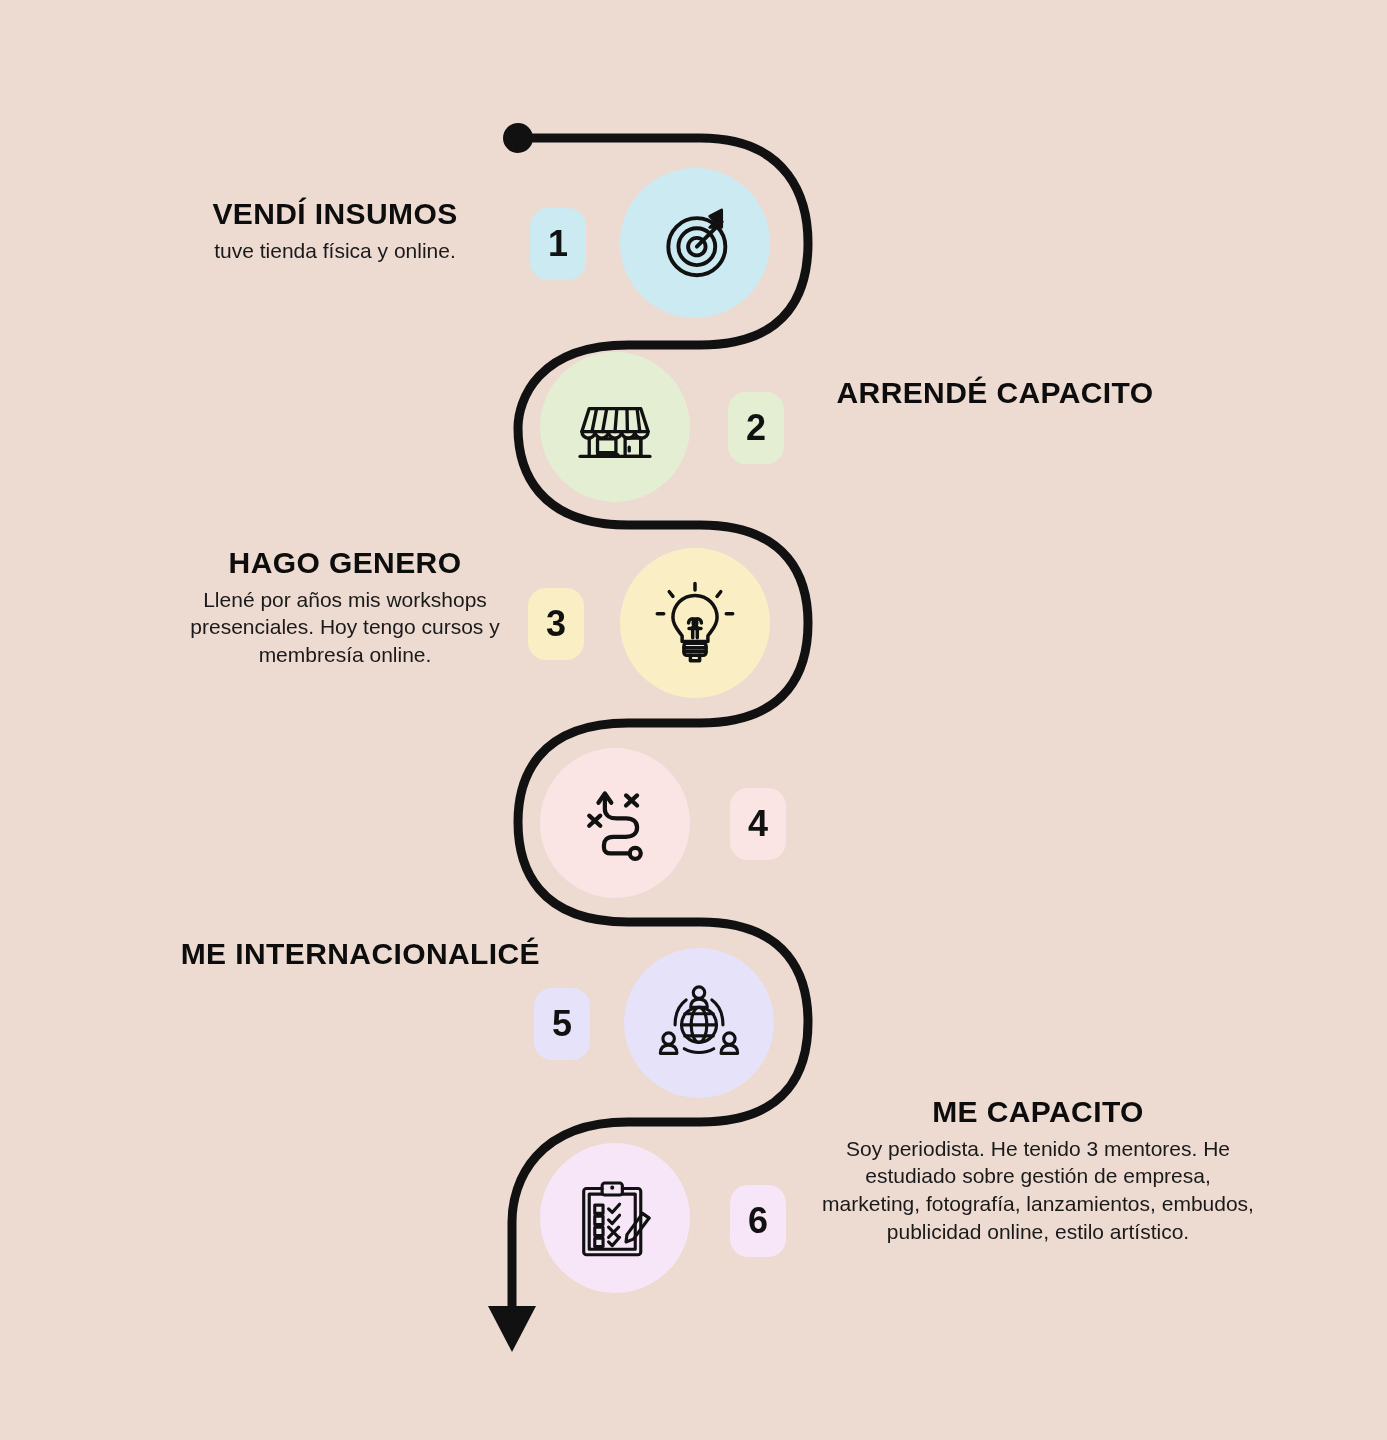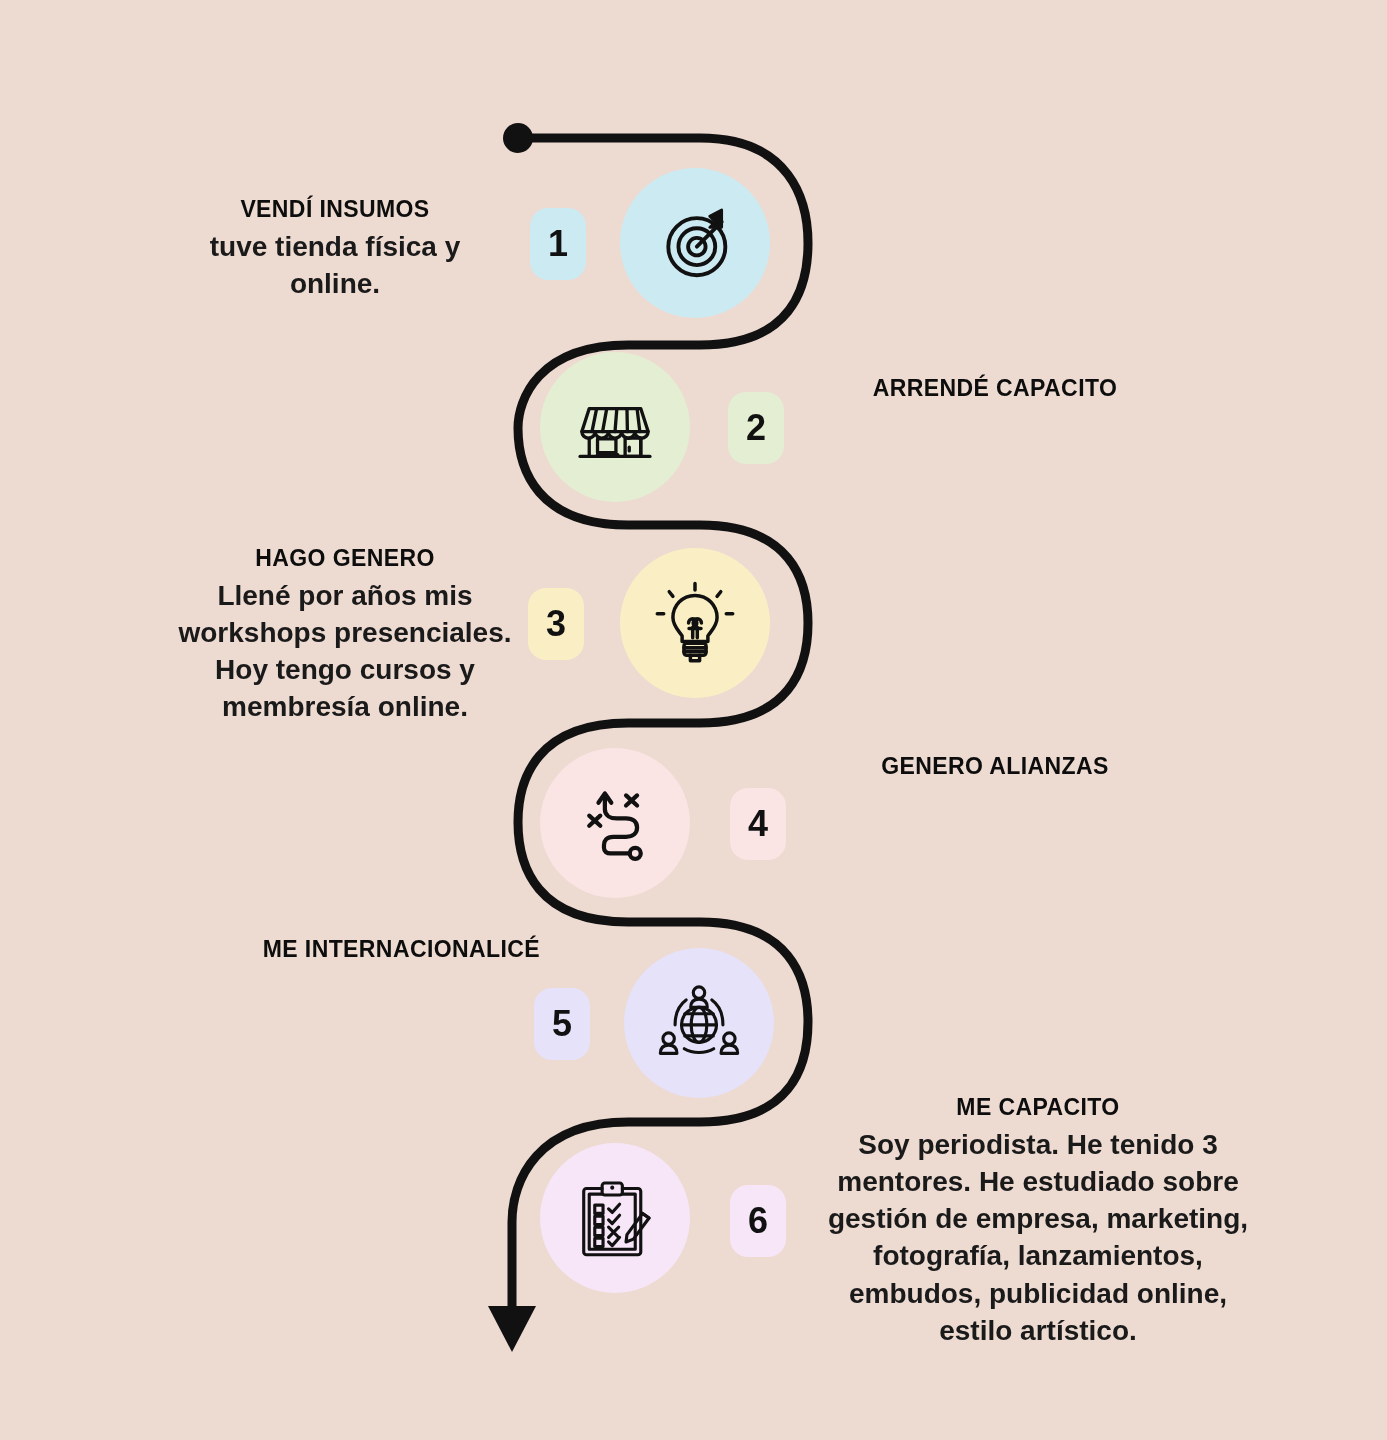--- a/index.html
+++ b/index.html
@@ -33,32 +33,32 @@
     border-radius:18px;
     display:flex;align-items:center;justify-content:center;
     font-weight:bold;font-size:36px;line-height:1;
     color:#111111;
     z-index:3;
   }
 
   .txt{position:absolute;z-index:3;}
   .txt .ttl{
     font-weight:bold;
-    font-size:23px;
+    font-size:30px;
     letter-spacing:0.4px;
     line-height:1.25;
     margin:0 0 4px 0;
     color:#0d0d0d;
   }
   .txt .body{
-    font-size:28px;
+    font-size:21px;
     line-height:1.33;
     margin:0;
     color:#1a1a1a;
-    font-weight:700;
+    font-weight:400;
   }
 
   
   #step-1 .disc{left:620px;top:168px;}
   #step-1 .badge{left:530px;top:208px;}
   #step-1 .txt{left:175px;top:195px;width:320px;text-align:center;}
 
   #step-2 .disc{left:540px;top:352px;}
   #step-2 .badge{left:728px;top:392px;}
   #step-2 .txt{left:800px;top:374px;width:390px;text-align:center;}
@@ -178,21 +178,20 @@
         <path d="M39 18 L32 28 M39 18 L46 28"></path>
         <circle cx="72" cy="83" r="6"></circle>
         <path d="M62 20 L74 31 M74 20 L62 31"></path>
         <path d="M22 42 L34 53 M34 42 L22 53"></path>
       </svg>
     </div>
     <div class="badge" style="background: rgb(251, 228, 228);">
       <span>4</span>
     </div>
     <div class="txt">
-      <p class="ttl">GENERO ALIANZAS</p>
     </div>
   </div>
 
   <div class="step" id="step-5">
     <div class="disc" style="background: rgb(230, 226, 249);">
       <svg viewBox="0 0 100 100" fill="none" stroke="#111" stroke-width="3.4" stroke-linecap="round" stroke-linejoin="round">
         <circle cx="50" cy="52" r="19"></circle>
         <ellipse cx="50" cy="52" rx="8.5" ry="19"></ellipse>
         <path d="M31 52 L69 52 M34.5 40 L65.5 40 M34.5 64 L65.5 64"></path>
         <circle cx="50" cy="17" r="6.2"></circle>

